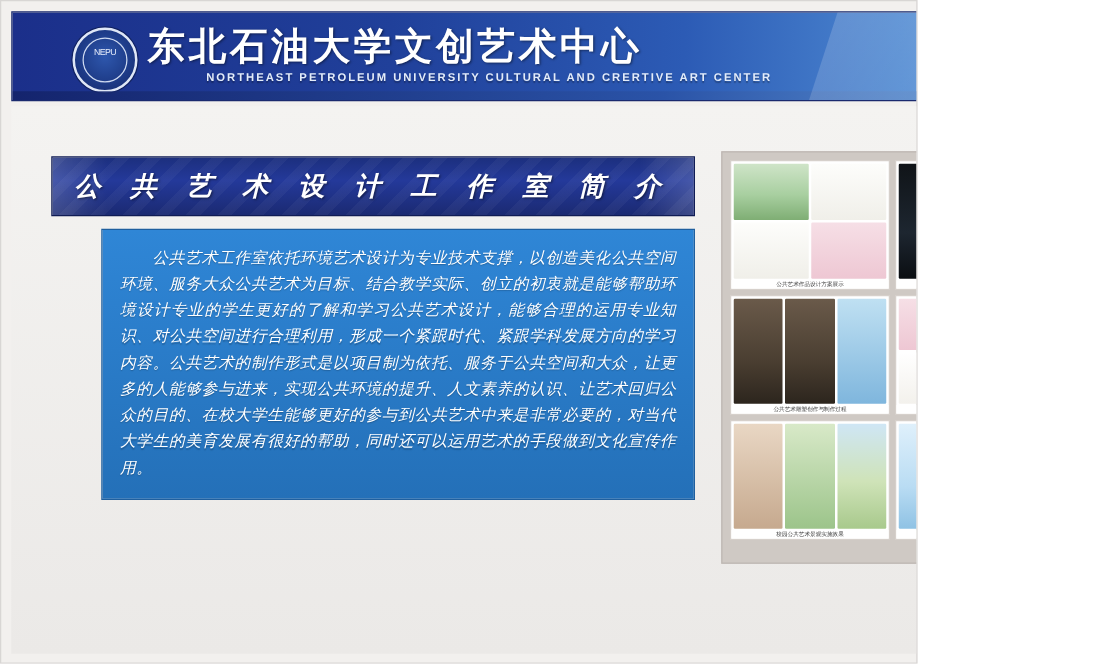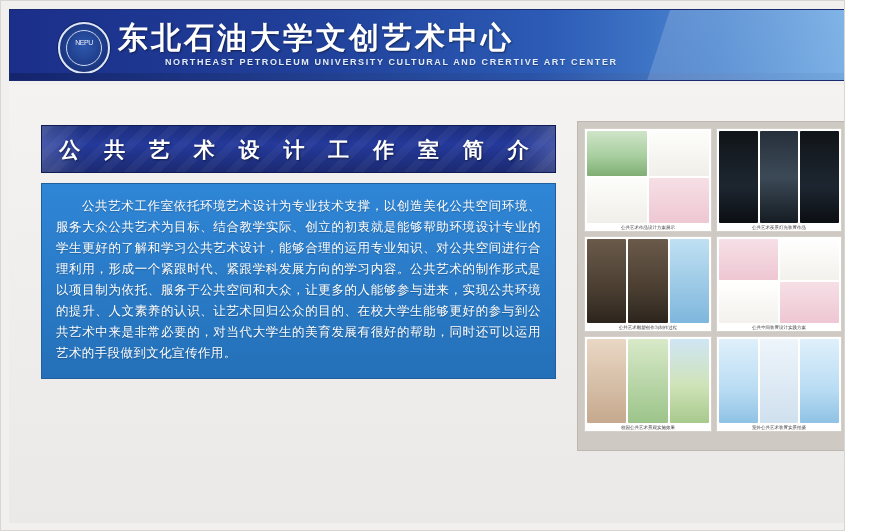--- a/index.html
+++ b/index.html
@@ -5,21 +5,21 @@
   html, body {
     margin: 0;
     padding: 0;
     background: #ffffff;
   }
   body {
     font-family: "Liberation Sans", sans-serif;
   }
   .page {
     position: relative;
-    width: 845px;
+    width: 734px;
     height: 531px;
     overflow: hidden;
     background: #f2f0ee;
     border: 1px solid #d8d6d4;
     box-sizing: border-box;
   }
   
   .banner {
     position: absolute;
     left: 8px;
@@ -108,20 +108,21 @@
     height: 438px;
     background: linear-gradient(to bottom, #f4f3f1, #ebe9e7);
     box-sizing: border-box;
   }
   
   .left-col {
     position: absolute;
     left: 32px;
     top: 40px;
     width: 515px;
+    font-style: italic;
   }
   .section-head {
     position: relative;
     height: 48px;
     background: linear-gradient(to bottom, #1c2f7e 0%, #24399a 40%, #1b2a72 100%);
     border: 1px solid #101c55;
     box-sizing: border-box;
     overflow: hidden;
   }
   .section-head .diamond-row {
@@ -155,20 +156,21 @@
   .para-box {
     margin-top: 10px;
     box-sizing: border-box;
     padding: 12px 14px 14px 14px;
     color: #ffffff;
     font-size: 12.5px;
     line-height: 21px;
     text-align: justify;
     letter-spacing: 0.4px;
     text-shadow: 0 1px 1px rgba(0,0,0,0.25);
+    margin-left: 40px;
   }
   .para-blue {
     background: linear-gradient(to bottom, #2f86d6 0%, #2a7cc9 45%, #2470b8 100%);
     border: 1px solid #1f5f9e;
   }
   .para-brown {
     background: linear-gradient(to bottom, #6f4434 0%, #63392b 50%, #542f23 100%);
     border: 1px solid #452518;
     margin-top: 12px;
   }

